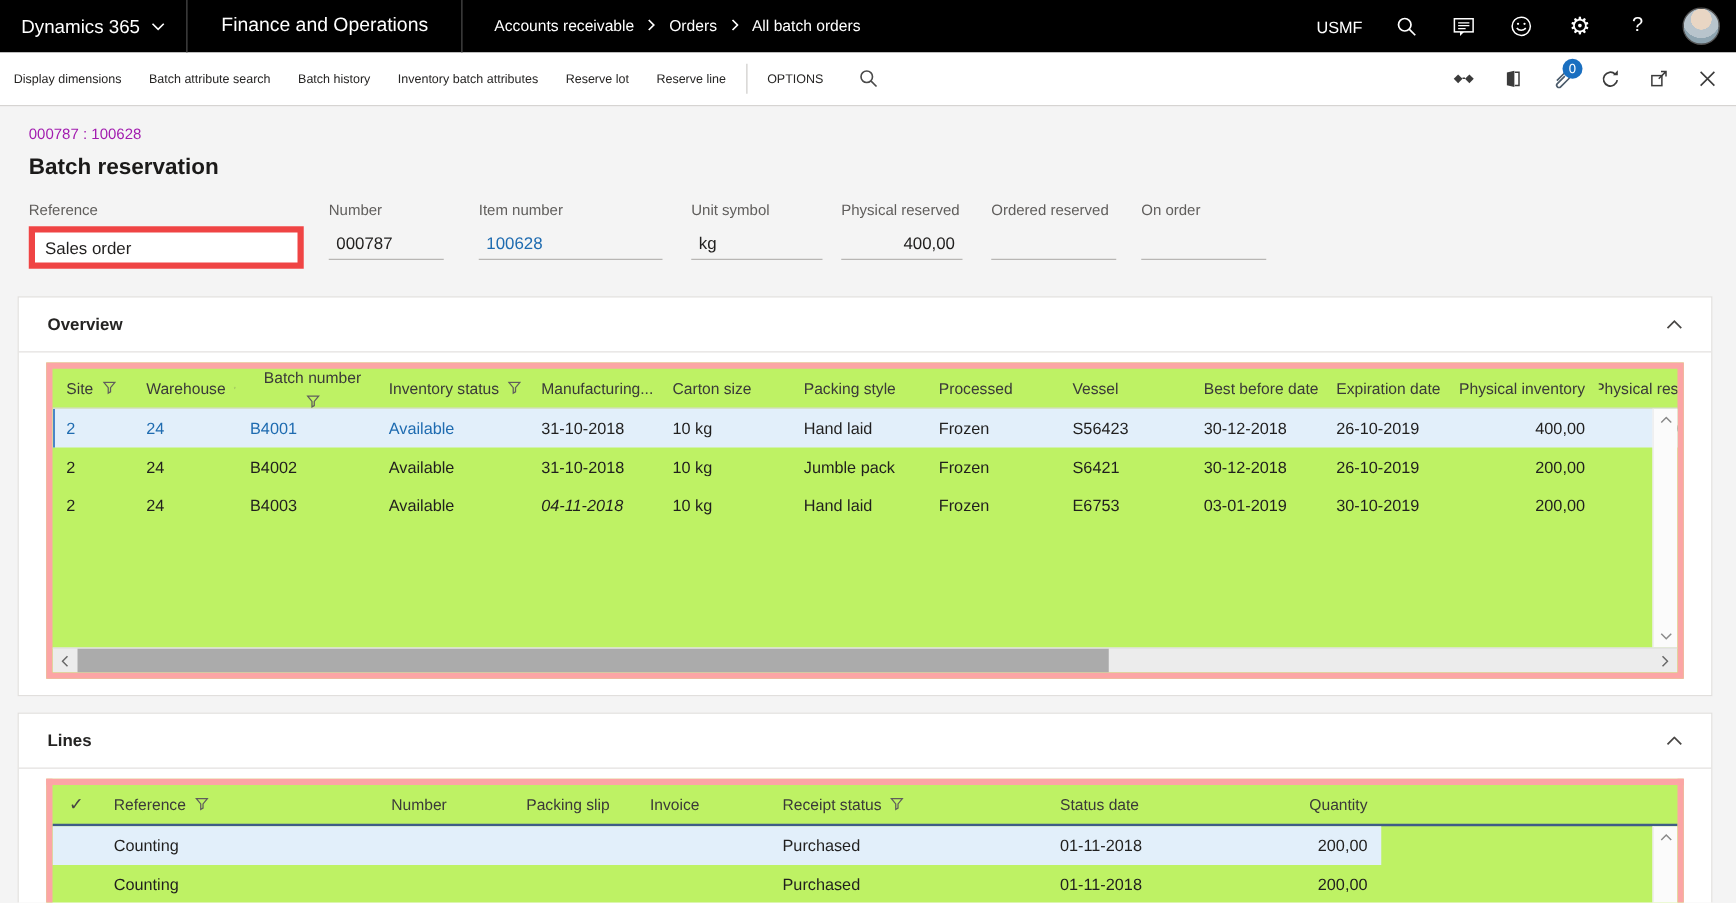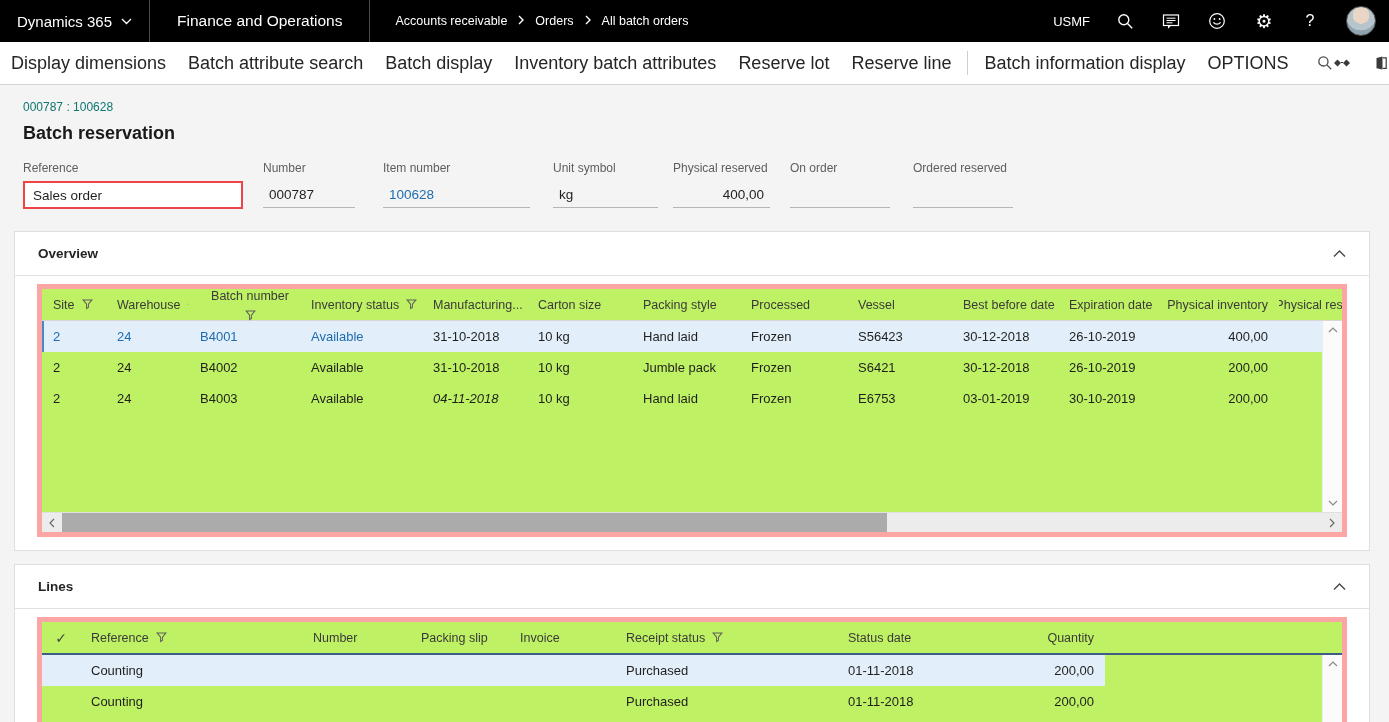--- a/index.html
+++ b/index.html
@@ -17,38 +17,38 @@
   .tb-company { font-size:13px; padding:0 12px; cursor:pointer; }
   .tb-icbtn { width:46px; height:42px; display:flex; align-items:center; justify-content:center; cursor:pointer; }
   .gear-glyph { font-size:19px; line-height:1; }
   .q-glyph { font-size:16px; }
   .avatar { width:30px; height:30px; border-radius:50%; margin:0 13px;
     background: radial-gradient(circle at 50% 30%, #e9d6c4 0 34%, #b8c4cc 35% 62%, #8ea4b0 63%); border:1px solid #555; }
 
   
   .actionbar { height:43px; background:#fff; border-bottom:1px solid #d6d4d2; display:flex; align-items:center; padding:0 14px 0 0; }
   .ab-items { display:flex; align-items:center; height:100%; }
-  .ab-item { padding:0 11px; font-size:18px; color:#262524; display:flex; align-items:center; height:100%; cursor:pointer; white-space:nowrap; }
+  .ab-item { padding:0 11px; font-size:10px; color:#262524; display:flex; align-items:center; height:100%; cursor:pointer; white-space:nowrap; }
   .ab-sep { width:1px; height:24px; background:#d0cecc; margin:0 5px; }
   .ab-search { margin-left:17px; display:flex; align-items:center; cursor:pointer; }
   .ab-right { margin-left:auto; display:flex; align-items:center; gap:21px; }
   .ab-ic { position:relative; display:flex; align-items:center; justify-content:center; width:18px; height:18px; cursor:pointer; }
   .badge { position:absolute; top:-7px; right:-8px; min-width:16px; height:16px; border-radius:8px;
     background:var(--badge,#1a6fc0); color:#fff; font-size:10.5px; display:flex; align-items:center; justify-content:center; padding:0 4px; }
 
   
   .content { position:relative; }
   .page-head { padding:15px 0 0 23px; }
-  .record-id { font-size:12px; color:#0f766e; }
+  .record-id { font-size:12px; color:#a21caf; }
   .page-title { font-size:18px; font-weight:bold; color:#1b1a19; margin-top:9px; }
   .fields { display:flex; margin-top:17px; align-items:flex-start; }
   .fld { display:flex; flex-direction:column; }
   .fld-label { font-size:12px; color:#605e5c; margin-bottom:6px; }
   .fld-val { height:27px; font-size:13.5px; display:flex; align-items:center; padding:0 6px; }
-  .fld-val.box { border:2px solid #ef4444; background:#fff; padding:12px 8px; }
+  .fld-val.box { border:5px solid #ef4444; background:#fff; padding:12px 8px; }
   .fld-val.underline { border-bottom:1px solid #b8b6b4; }
   .fld-val.link { color:var(--accent,#1e6bb0); }
   .fld-val.r { justify-content:flex-end; }
   .fld0{width:220px;} .fld1{width:92px;margin-left:20px;} .fld2{width:147px;margin-left:28px;}
   .fld3{width:105px;margin-left:23px;} .fld4{width:97px;margin-left:15px;} .fld5{width:100px;margin-left:23px;} .fld6{width:100px;margin-left:20px;}
 
   
   .panel { width:1356px; margin-left:14px; background:#fff; border:1px solid #e1dfdd; }
   .panel-overview { margin-top:22px; height:320px; }
   .panel-lines { margin-top:13px; height:300px; }
@@ -140,26 +140,25 @@
       <span class="q-glyph">?</span>
     </span>
     <div class="avatar"></div>
   </div>
 </div>
 
 <div class="actionbar">
   <div class="ab-items">
       <span class="ab-item">Display dimensions</span>
       <span class="ab-item">Batch attribute search</span>
-      <span class="ab-item">Batch display</span>
+      <span class="ab-item">Batch history</span>
       <span class="ab-item">Inventory batch attributes</span>
       <span class="ab-item">Reserve lot</span>
       <span class="ab-item">Reserve line</span>
       <div class="ab-sep"></div>
-      <span class="ab-item">Batch information display</span>
       <span class="ab-item">OPTIONS</span>
     </div>
   <span class="ab-search">
     <svg width="16" height="16" viewBox="0 0 16 16">
         <circle cx="6.4" cy="6.4" r="4.6" fill="none" stroke="#4a4a4a" stroke-width="1.3"></circle>
         <path d="M9.9 9.9l4.3 4.3" stroke="#4a4a4a" stroke-width="1.3"></path>
       </svg>
   </span>
   <div class="ab-right">
     <span class="ab-ic">
@@ -219,26 +218,26 @@
           <div class="fld-val underline link">100628</div>
         </div>
         <div class="fld fld3">
           <div class="fld-label">Unit symbol</div>
           <div class="fld-val underline">kg</div>
         </div>
         <div class="fld fld4">
           <div class="fld-label">Physical reserved</div>
           <div class="fld-val underline r">400,00</div>
         </div>
+        <div class="fld fld5">
+          <div class="fld-label">Ordered reserved</div>
+          <div class="fld-val underline"></div>
+        </div>
         <div class="fld fld6">
           <div class="fld-label">On order</div>
-          <div class="fld-val underline"></div>
-        </div>
-        <div class="fld fld5">
-          <div class="fld-label">Ordered reserved</div>
           <div class="fld-val underline"></div>
         </div>
       </div>
   </div>
 
   <section class="panel panel-overview">
     <div class="sec-head">
       <span>Overview</span>
       <span class="sec-chevron">
         <svg width="13" height="8" viewBox="0 0 13 8">

